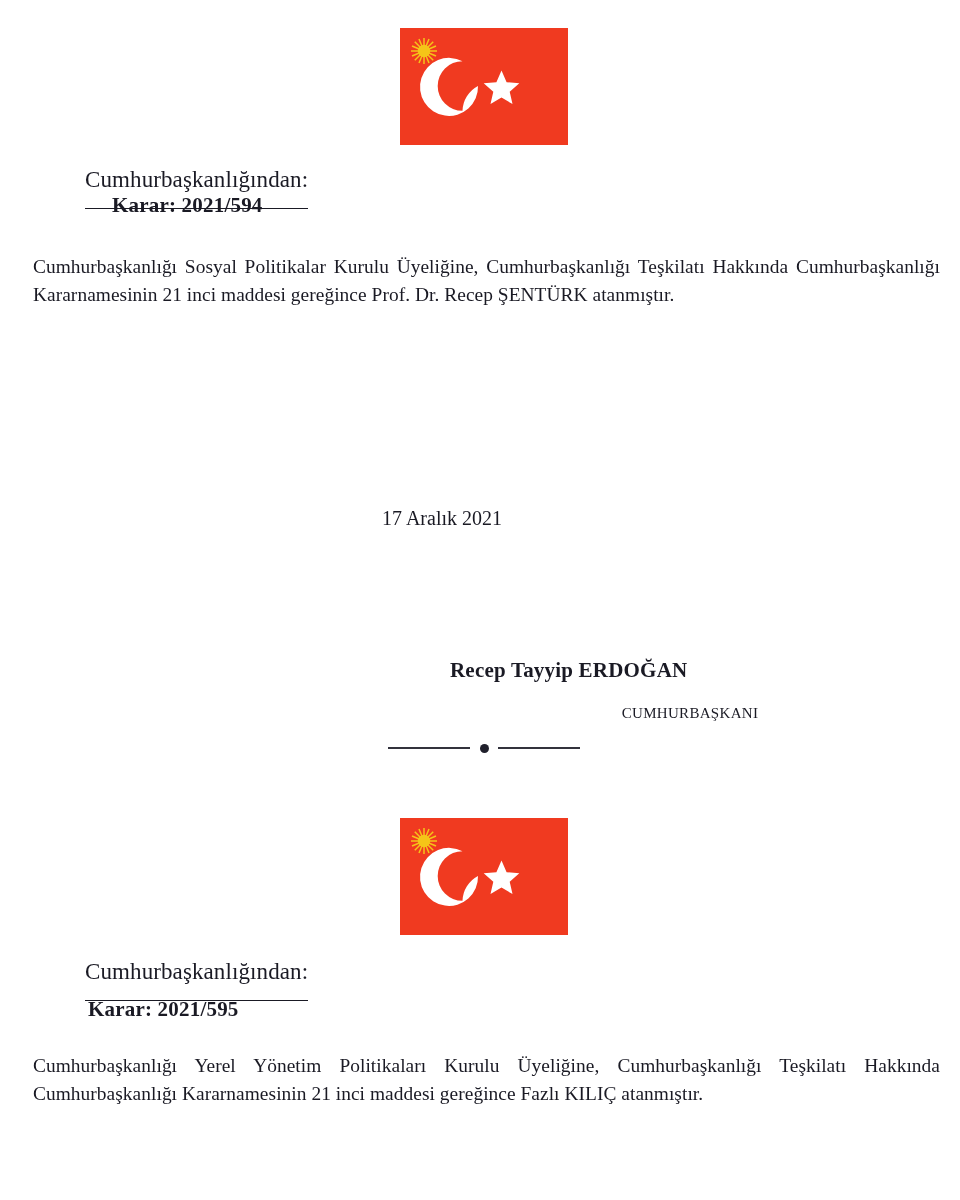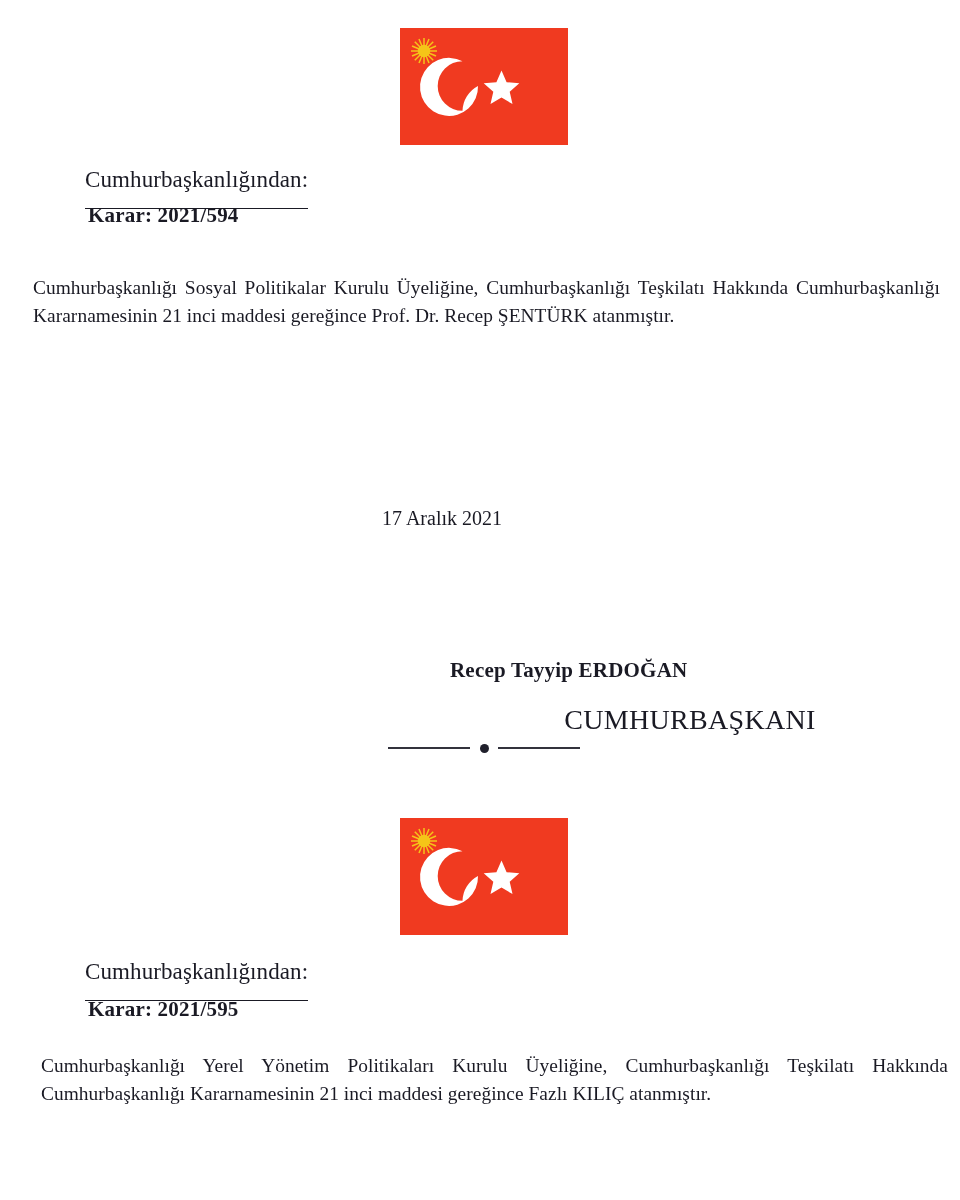--- a/index.html
+++ b/index.html
@@ -77,21 +77,21 @@
     font-size: 21px;
     font-weight: bold;
     line-height: 1;
     letter-spacing: 0.2px;
   }
   .sign-title {
     position: absolute;
     left: 450px;
     width: 480px;
     text-align: center;
-    font-size: 28px;
+    font-size: 15px;
     line-height: 1;
     letter-spacing: 0.3px;
   }
 
   
   .separator {
     position: absolute;
     left: 388px;
     top: 741px;
     width: 192px;
@@ -133,23 +133,23 @@
         </g>
         <circle cx="0" cy="0" r="6.2" fill="#F5C518"></circle>
       </g>
       <path d="M 78 58 A 29 29 0 1 1 62.5 33.2 A 23.5 23.5 0 1 0 62.5 82.8 A 29 29 0 0 1 78 58 Z" fill="#FFFFFF"></path>
       <polygon fill="#FFFFFF" points="101.5,42.5 106.6,54.2 119.3,55.3 109.7,63.7 112.5,76.1 101.5,69.5 90.5,76.1 93.3,63.7 83.7,55.3 96.4,54.2"></polygon>
     </svg>
   </div>
 
   <div class="section-heading" style="top:168px;">Cumhurbaşkanlığından:</div>
 
-  <div class="karar-line" style="top:205px;">Karar: 2021/594</div>
+  <div class="karar-line" style="top:195px;margin-left:24px;">Karar: 2021/594</div>
 
-  <div class="body-par" style="top:274px;">Cumhurbaşkanlığı Sosyal Politikalar Kurulu Üyeliğine, Cumhurbaşkanlığı Teşkilatı Hakkında Cumhurbaşkanlığı Kararnamesinin 21 inci maddesi gereğince Prof. Dr. Recep ŞENTÜRK atanmıştır.</div>
+  <div class="body-par" style="top:253px;">Cumhurbaşkanlığı Sosyal Politikalar Kurulu Üyeliğine, Cumhurbaşkanlığı Teşkilatı Hakkında Cumhurbaşkanlığı Kararnamesinin 21 inci maddesi gereğince Prof. Dr. Recep ŞENTÜRK atanmıştır.</div>
 
   <div class="date-line" style="top:508px;">17 Aralık 2021</div>
 
   <div class="sign-name" style="top:660px;">Recep Tayyip ERDOĞAN</div>
 
   <div class="sign-title" style="top:706px;">CUMHURBAŞKANI</div>
 
   <div class="separator">
     <span class="rule"></span>
     <span class="dot"></span>
@@ -174,15 +174,15 @@
       </g>
       <path d="M 78 58 A 29 29 0 1 1 62.5 33.2 A 23.5 23.5 0 1 0 62.5 82.8 A 29 29 0 0 1 78 58 Z" fill="#FFFFFF"></path>
       <polygon fill="#FFFFFF" points="101.5,42.5 106.6,54.2 119.3,55.3 109.7,63.7 112.5,76.1 101.5,69.5 90.5,76.1 93.3,63.7 83.7,55.3 96.4,54.2"></polygon>
     </svg>
   </div>
 
   <div class="section-heading" style="top:960px;">Cumhurbaşkanlığından:</div>
 
   <div class="karar-line" style="top:999px;">Karar: 2021/595</div>
 
-  <div class="body-par" style="top:1052px;margin-left:8px;">Cumhurbaşkanlığı Yerel Yönetim Politikaları Kurulu Üyeliğine, Cumhurbaşkanlığı Teşkilatı Hakkında Cumhurbaşkanlığı Kararnamesinin 21 inci maddesi gereğince Fazlı KILIÇ atanmıştır.</div>
+  <div class="body-par" style="top:1052px;">Cumhurbaşkanlığı Yerel Yönetim Politikaları Kurulu Üyeliğine, Cumhurbaşkanlığı Teşkilatı Hakkında Cumhurbaşkanlığı Kararnamesinin 21 inci maddesi gereğince Fazlı KILIÇ atanmıştır.</div>
 
 </div>
 
 </body></html>

